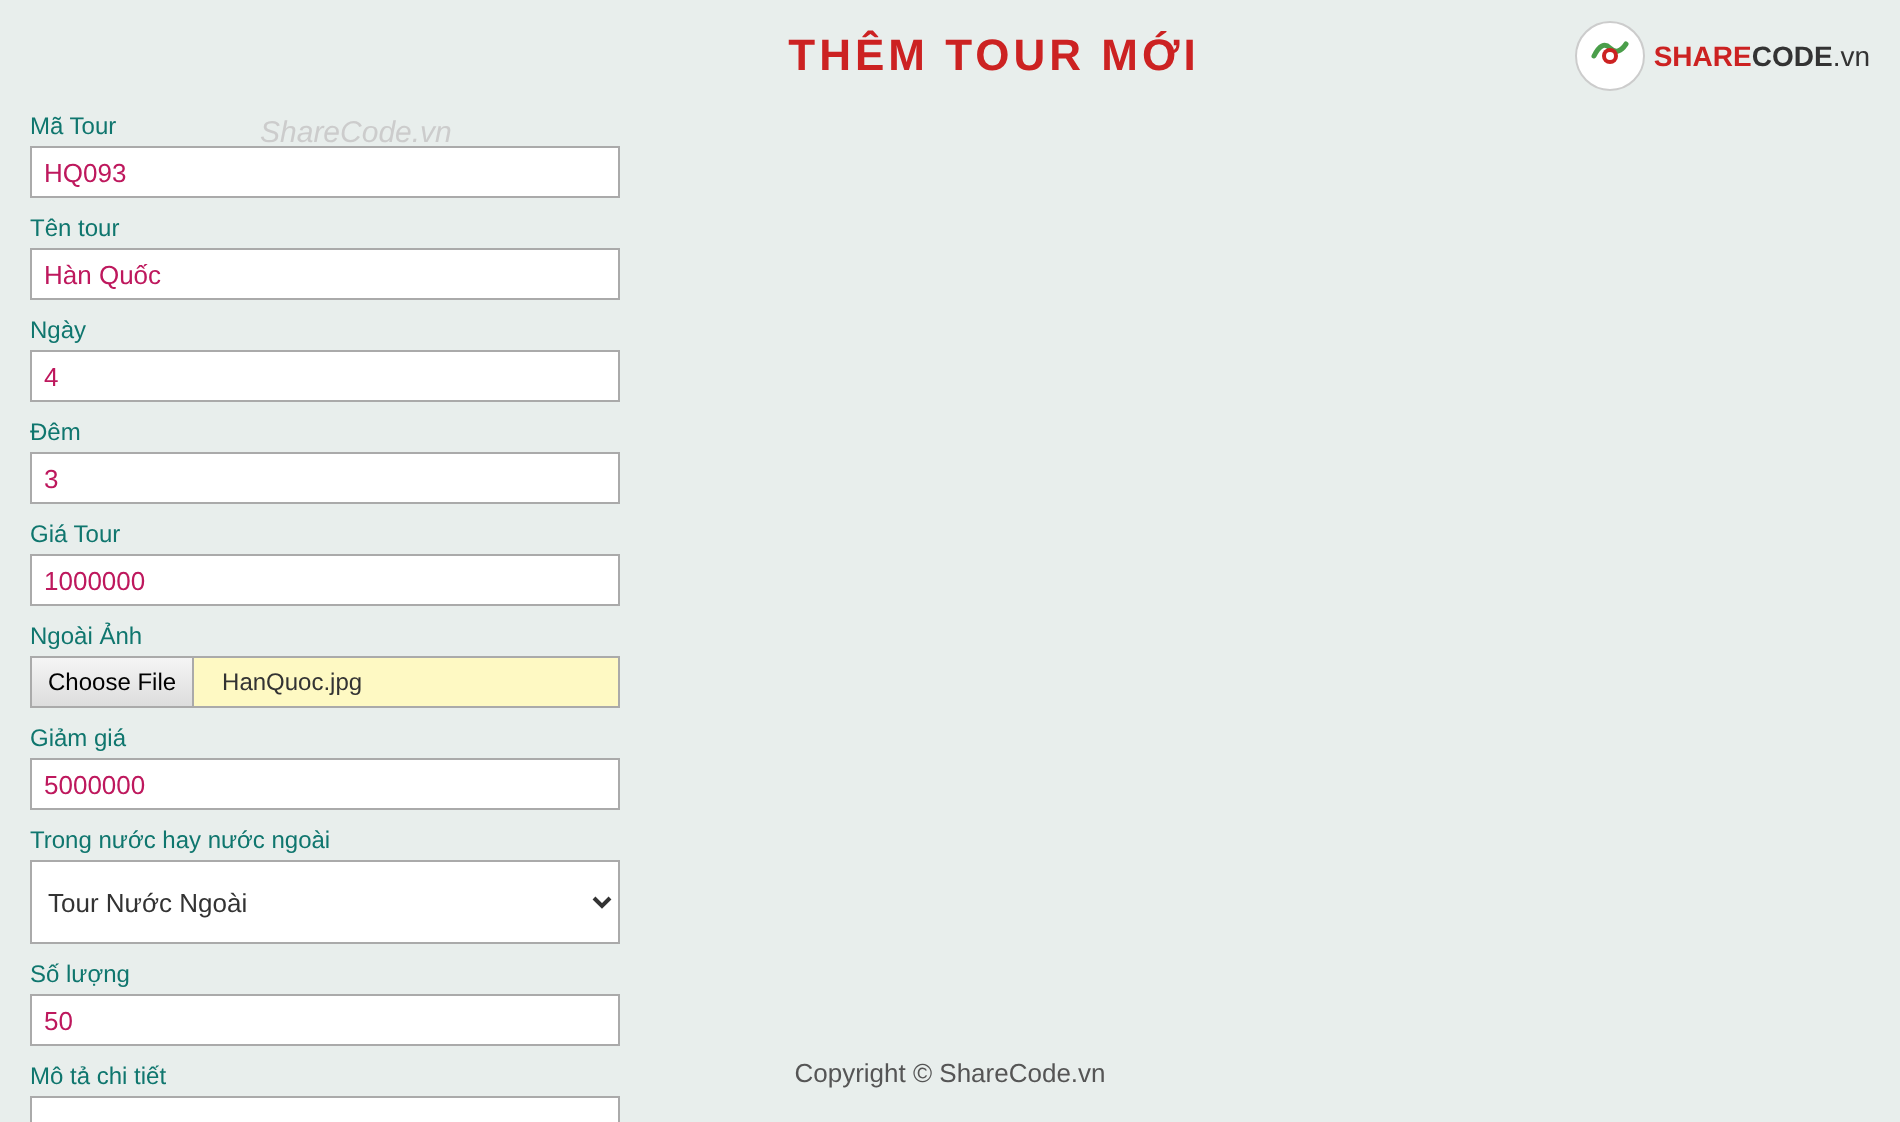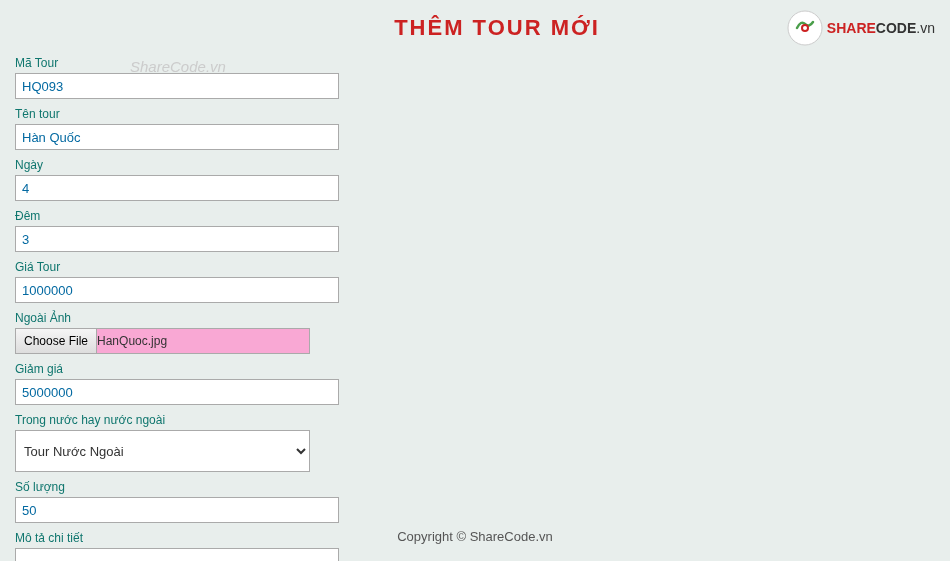--- a/index.html
+++ b/index.html
@@ -63,53 +63,53 @@
     }
 
     .form-label {
       display: block;
       font-size: 12px;
       color: #0f766e;
       margin-bottom: 3px;
     }
 
     .form-input {
-      width: 324px;
+      width: 295px;
       height: 26px;
       padding: 3px 6px;
       border: 1px solid #aaa;
       background: #fff;
       font-size: 13px;
-      color: #0369a1;
+      color: #be185d;
       outline: none;
     }
 
     .file-input-wrapper {
       width: 295px;
       height: 26px;
       border: 1px solid #aaa;
-      background: #f9a8d4;
+      background: #fef9c3;
       display: flex;
       align-items: center;
       overflow: hidden;
     }
 
     .file-btn {
       background: linear-gradient(to bottom, #f5f5f5, #ddd);
       border: none;
       border-right: 1px solid #aaa;
       height: 100%;
       padding: 0 8px;
       font-size: 12px;
       cursor: pointer;
       white-space: nowrap;
     }
 
     .file-name {
-      padding-left: 0;
+      padding-left: 14px;
       font-size: 12px;
       color: #333;
     }
 
     .form-select {
       width: 295px;
       height: 42px;
       padding: 2px 4px;
       border: 1px solid #aaa;
       background: #fff;

